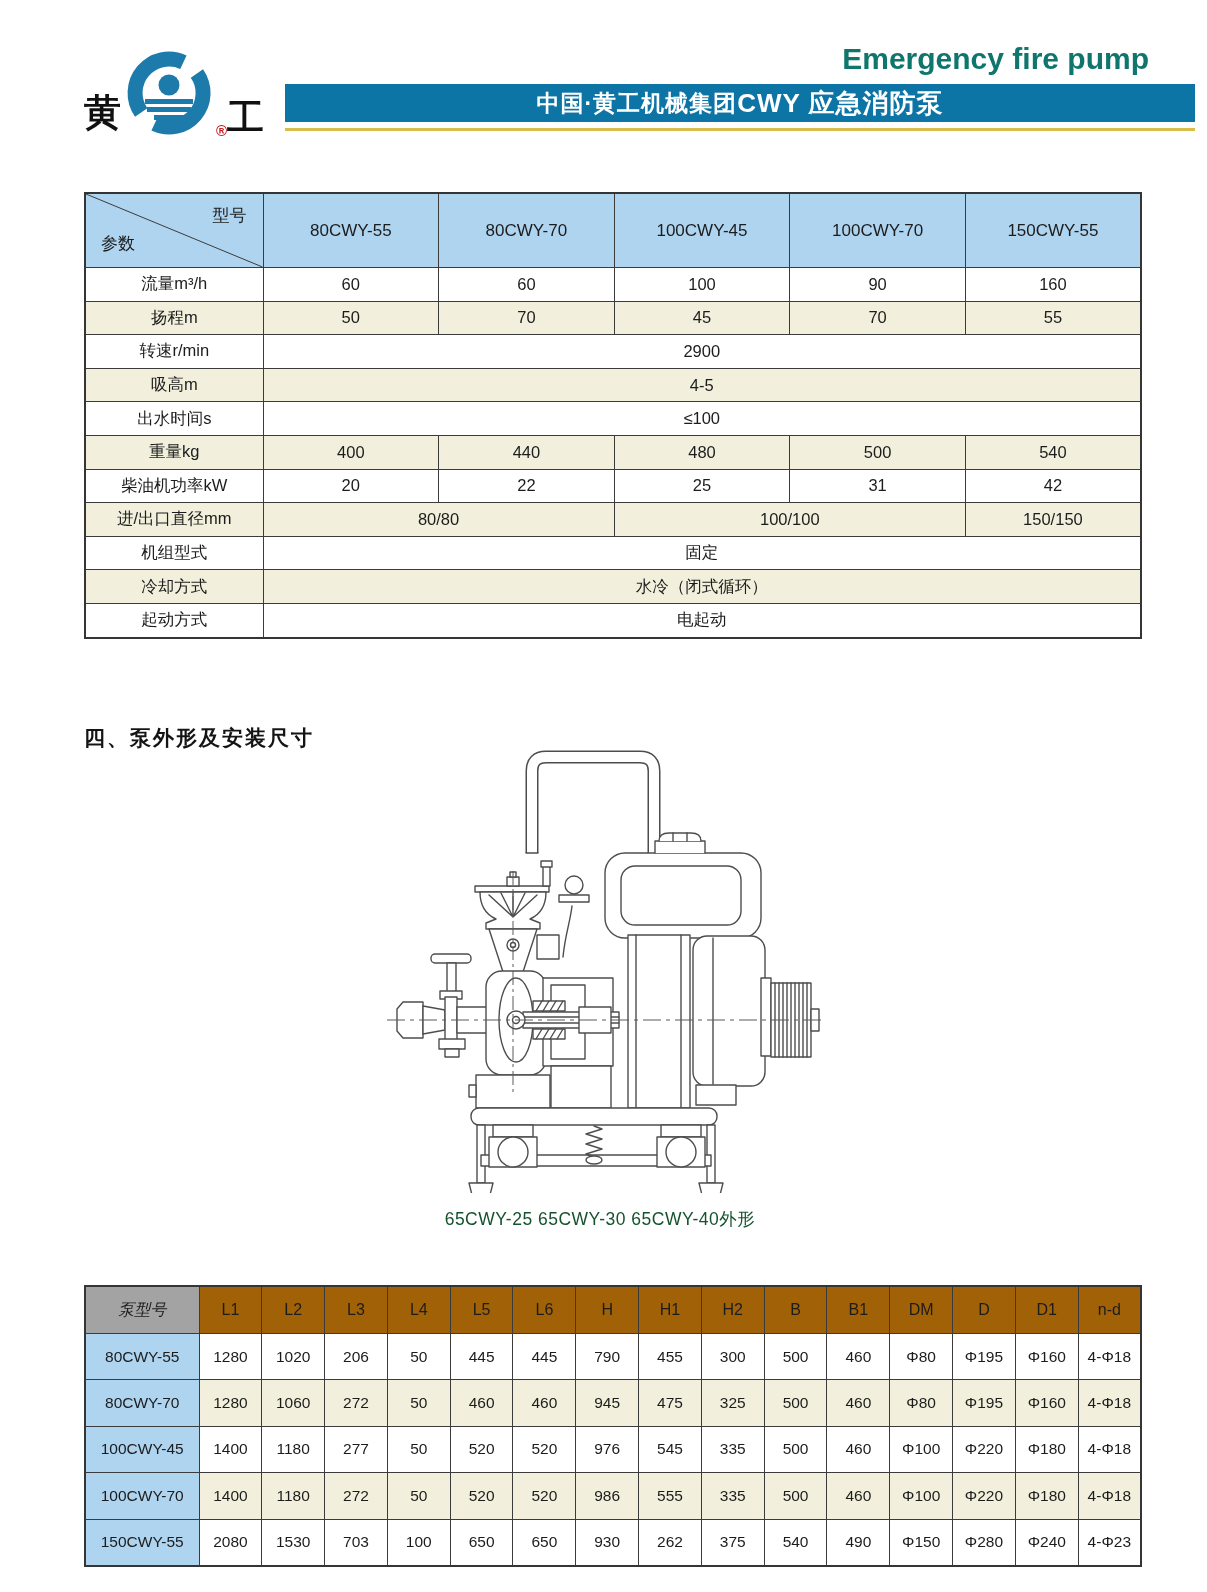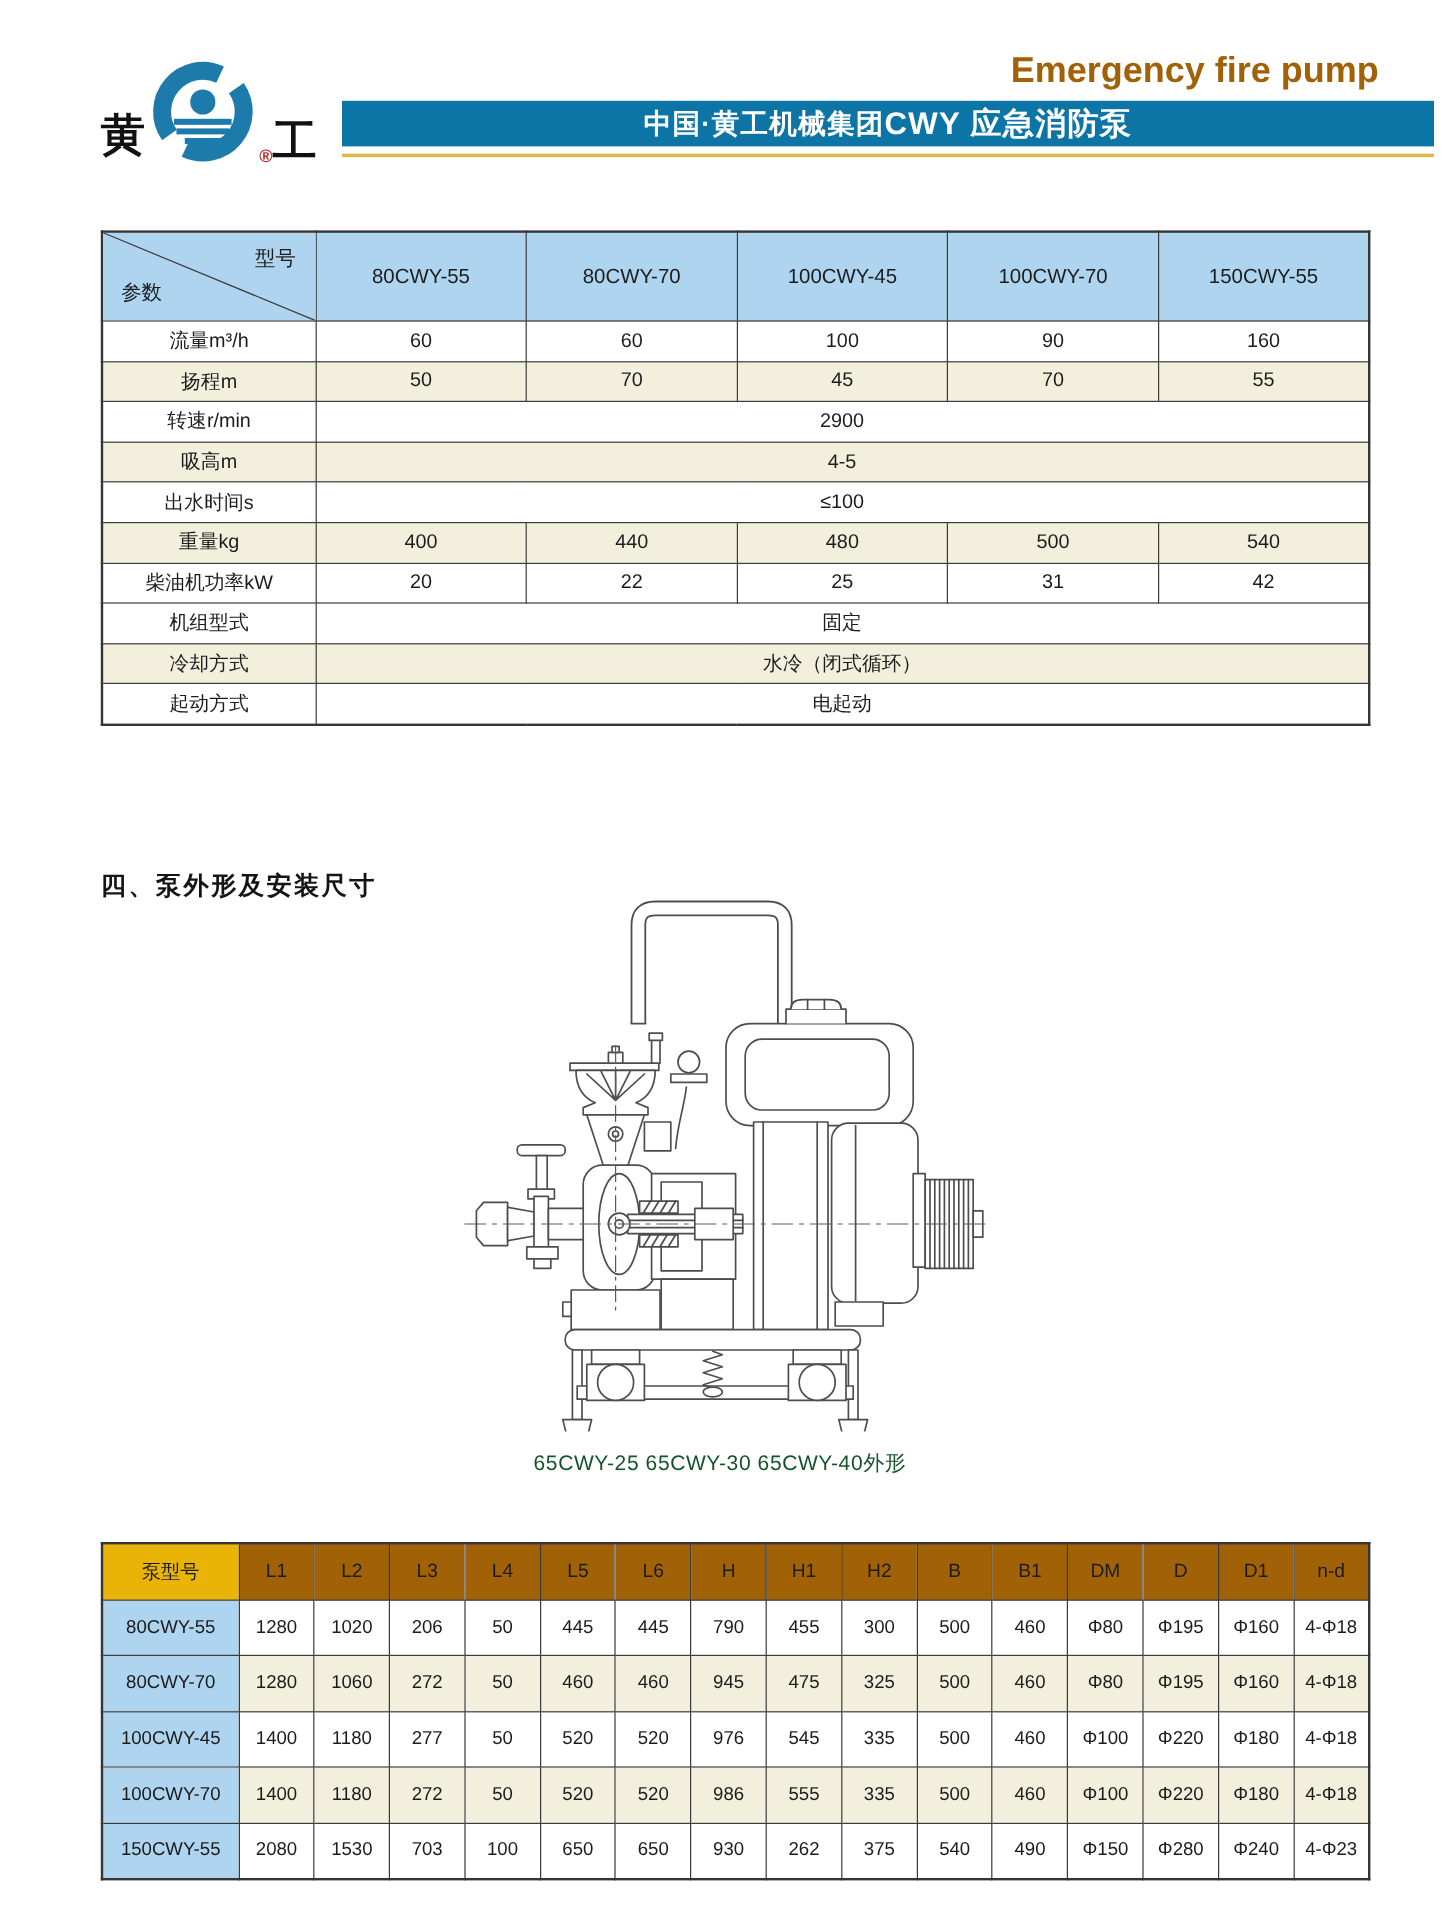--- a/index.html
+++ b/index.html
@@ -15,21 +15,21 @@
   .logo-reg   { position:absolute; left:216px; top:122px; font-size:15px; font-weight:bold; color:#c32222; }
   .emblem { position:absolute; left:123px; top:46px; }
   .banner {
     position:absolute; left:285px; top:84px; width:910px; height:38px;
     display:flex; align-items:center; justify-content:center;
     padding:0 16px; box-sizing:border-box;
   }
   .banner-cn    { color:#fff; font-weight:bold; font-size:23px; letter-spacing:1px; }
   .banner-right { color:#fff; font-weight:bold; font-size:26px; letter-spacing:1px; }
   .gold-line { position:absolute; left:285px; top:128px; width:910px; height:3px; }
-  .en-title { position:absolute; right:58px; top:42px; font-size:30px; font-weight:bold; color:#a16207; }
+  .en-title { position:absolute; right:58px; top:42px; font-size:30px; font-weight:bold; color:#0f766e; }
   
   table { border-collapse:collapse; table-layout:fixed; }
   .spec-table { position:absolute; left:84px; top:192px; width:1056px; }
   .spec-table th, .spec-table td {
     border:1.5px solid #3b3b3b; text-align:center; vertical-align:middle;
     font-size:16.5px; font-weight:normal; padding:0; background:#ffffff;
   }
   .spec-table { border:2.5px solid #353535; }
   .spec-table thead th { height:73px; font-size:17px; }
   .spec-table tbody td { height:32.6px; }
@@ -39,21 +39,21 @@
   th.corner .diag { position:absolute; left:0; top:0; width:100%; height:100%; }
   .corner-top    { position:absolute; top:10px; right:16px; font-size:17px;text-align:right; }
   .corner-bottom { position:absolute; bottom:12px; left:15px; font-size:17px; }
   .dim-table { position:absolute; left:84px; top:1285px; width:1056px; border:2.5px solid #353535; }
   .dim-table th, .dim-table td {
     border:1.5px solid #3b3b3b; text-align:center; vertical-align:middle;
     font-size:15.5px; font-weight:normal; padding:0; background:#ffffff;
     overflow:hidden; white-space:nowrap;
   }
   .dim-table thead th { height:46px; background:#a16207; font-size:16px; }
-  .dim-table thead th.first { background:#eab308; }
+  .dim-table thead th.first { background:#a3a3a3;font-style:italic; }
   .dim-table tbody td { height:45.4px; }
   .dim-table tbody td.label { background:#aed4f0; }
   .dim-table tbody tr.alt td:not(.label) { background:#f2f0dc; }
   
   .section-title { position:absolute; left:84px; top:724px; font-size:21px; font-weight:bold; letter-spacing:2px; color:#141414;text-align:right; }
   .figure { position:absolute; left:383px; top:723px; width:440px; height:470px; }
   .fig-caption { position:absolute; left:350px; top:1207px; width:500px; text-align:center; font-size:17.5px; color:#14532d; letter-spacing:0.5px; }
 </style>
 </head>
 <body>
@@ -145,20 +145,26 @@
           <td>540</td>
         </tr>
         <tr>
           <td>柴油机功率kW</td>
           <td>20</td>
           <td>22</td>
           <td>25</td>
           <td>31</td>
           <td>42</td>
         </tr>
+        <tr class="alt">
+          <td>进/出口直径mm</td>
+          <td colspan="2">80/80</td>
+          <td colspan="2">100/100</td>
+          <td>150/150</td>
+        </tr>
         <tr>
           <td>机组型式</td>
           <td colspan="5">固定</td>
         </tr>
         <tr class="alt">
           <td>冷却方式</td>
           <td colspan="5">水冷（闭式循环）</td>
         </tr>
         <tr>
           <td>起动方式</td>

